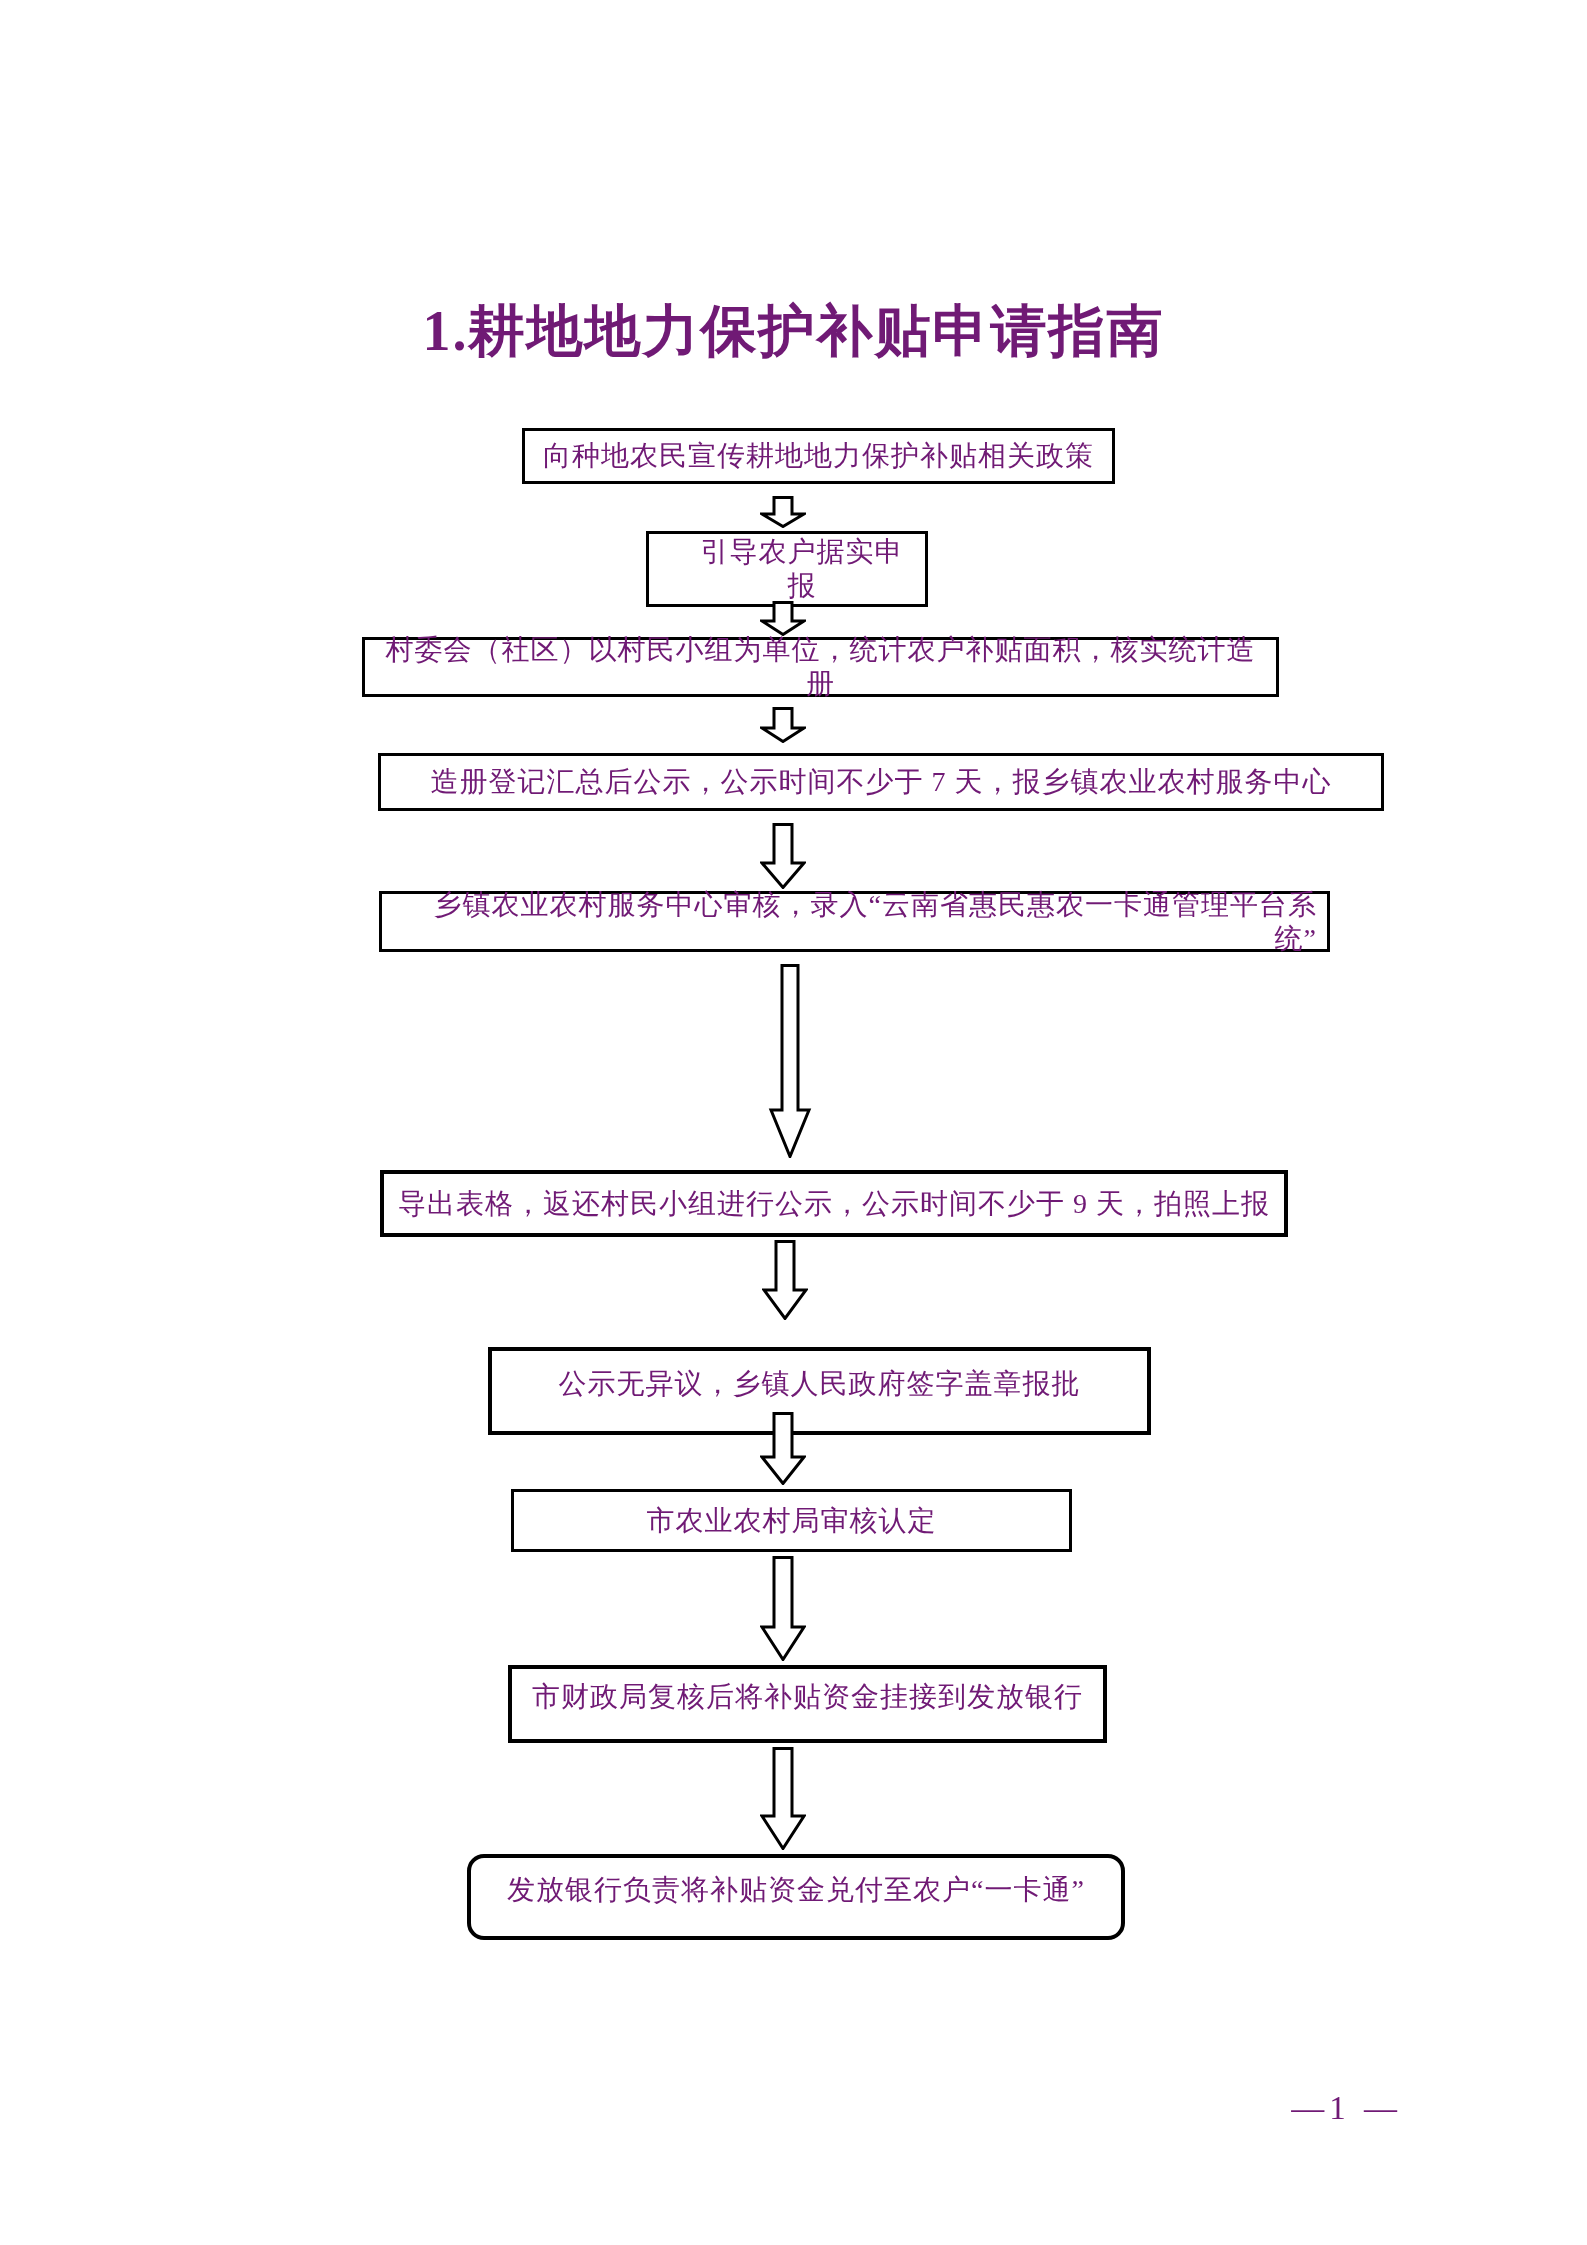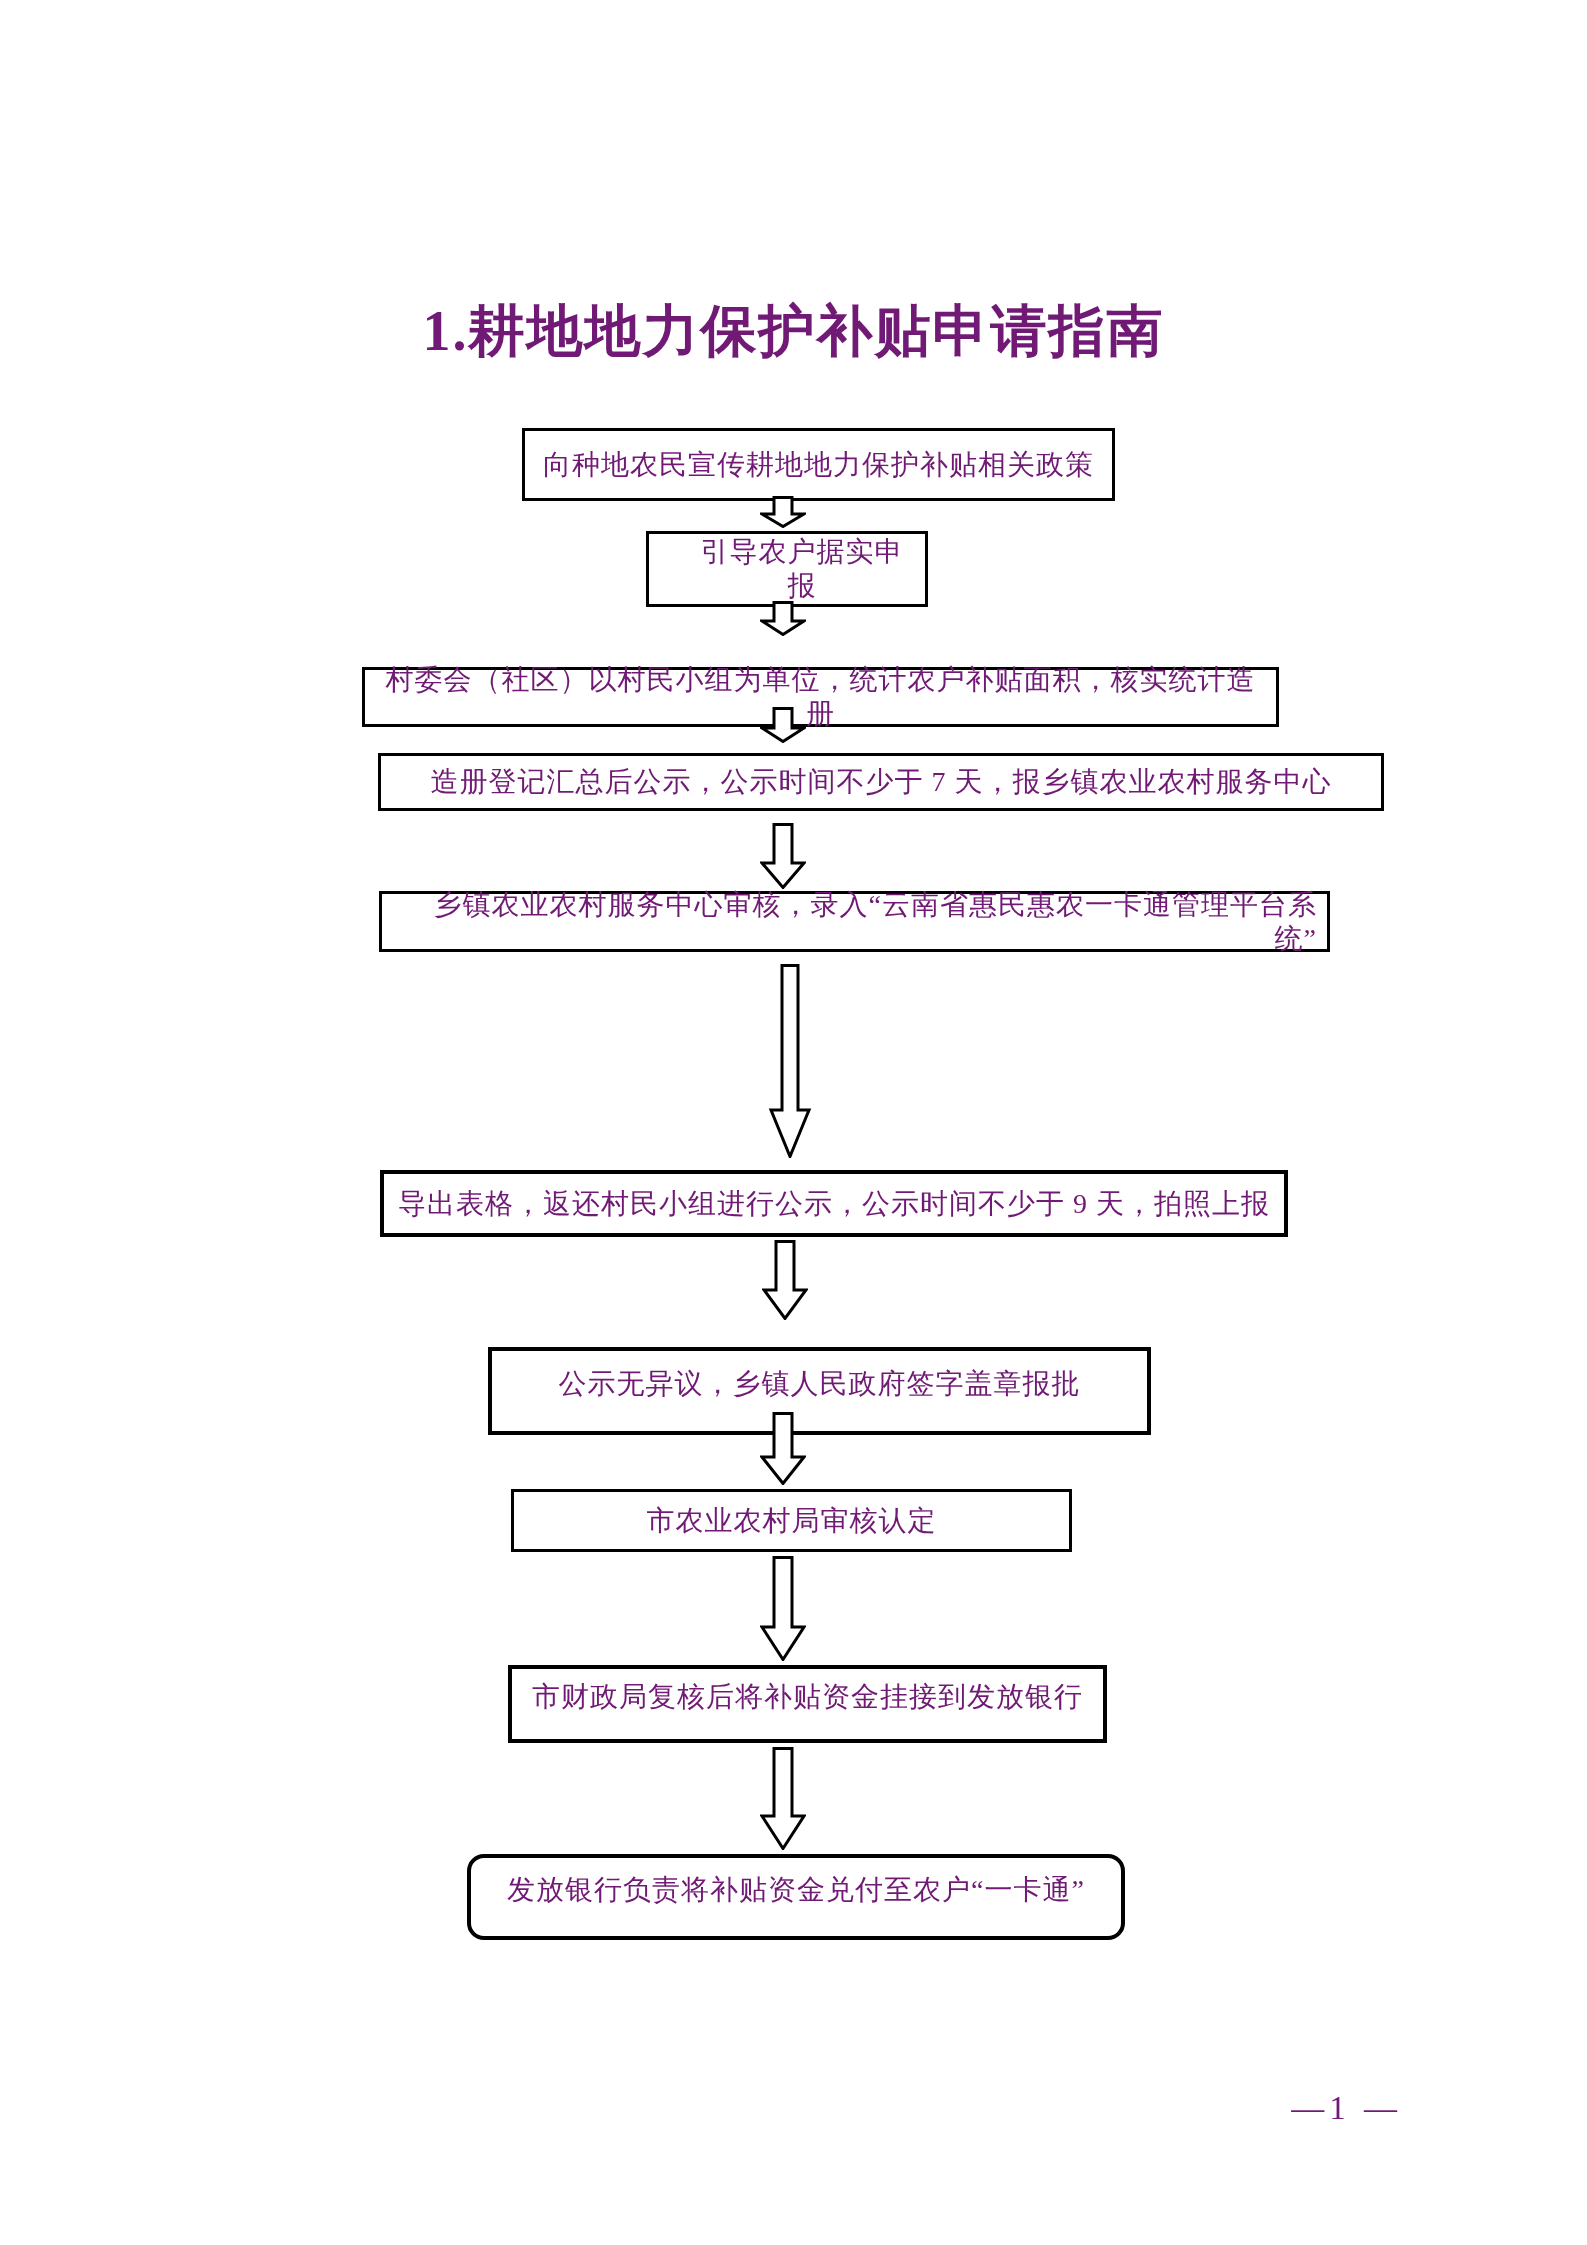--- a/index.html
+++ b/index.html
@@ -39,23 +39,23 @@
     justify-content: center;
     text-align: center;
     font-size: 28px;
     letter-spacing: 1px;
     line-height: 1.2;
     padding: 0 10px;
   }
   .thick { border-width: 4px; }
   .lift  { padding-bottom: 14px; }
 
-  .s1  { left: 522px; top: 428px;  width: 593px; height: 73px; }
+  .s1  { left: 522px; top: 428px;  width: 593px; height: 56px; }
   .s2  { left: 646px; top: 531px;  width: 282px; height: 76px; padding-left: 40px; }
-  .s3  { left: 362px; top: 667px;  width: 917px; height: 60px; }
+  .s3  { left: 362px; top: 637px;  width: 917px; height: 60px; }
   .s4  { left: 378px; top: 753px;  width: 1006px; height: 58px; }
   .s5  { left: 379px; top: 891px;  width: 951px; height: 61px; text-align: right; }
   .s6  { left: 380px; top: 1170px; width: 908px; height: 67px; }
   .s7  { left: 488px; top: 1347px; width: 663px; height: 88px; }
   .s8  { left: 511px; top: 1489px; width: 561px; height: 63px; }
   .s9  { left: 508px; top: 1665px; width: 599px; height: 78px; }
   .s10 { left: 467px; top: 1854px; width: 658px; height: 86px; border-radius: 17px; }
 
   .arrow { position: absolute; display: block; }
   .a1 { left: 760px; top: 496px;  }

